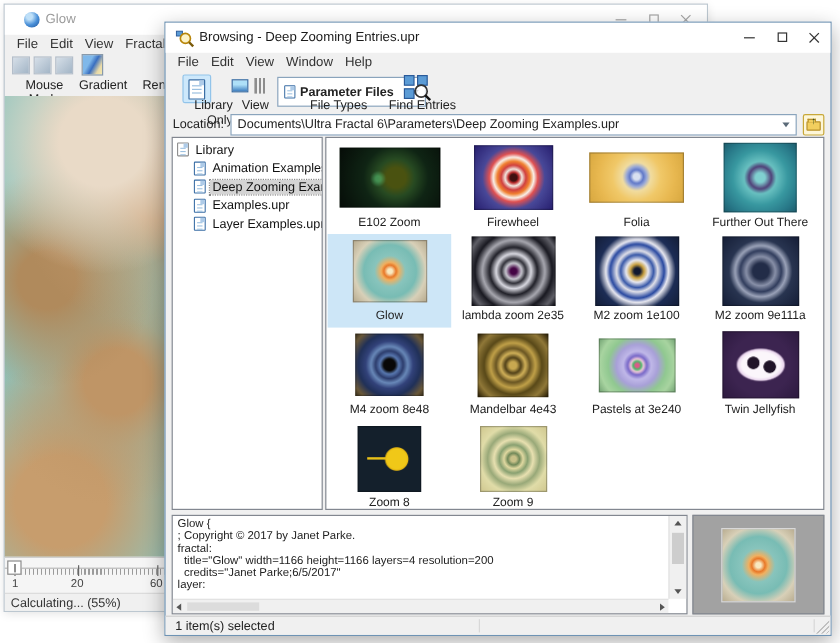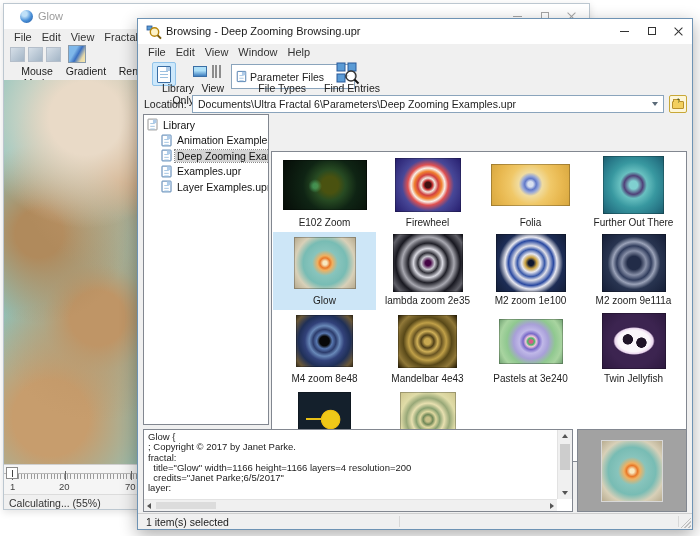--- a/index.html
+++ b/index.html
@@ -81,42 +81,42 @@
 .doc.big { width:14px; height:17px; }
 .doc.gray { border-color:#8a8a8a; }
 .doc::before { content:""; position:absolute; left:2px; top:4px; right:2px; height:1px; background:#9cc0e0; box-shadow:0 3px 0 #9cc0e0, 0 6px 0 #9cc0e0; }
 .view-pic { position:absolute; left:55px; top:6px; width:14px; height:11px; border:1px solid #3a6ea5;
   background:linear-gradient(180deg,#aee0f8 0 40%,#3f7fc0 100%); }
 .view-list { position:absolute; left:74px; top:5px; width:9px; height:13px;
   background:repeating-linear-gradient(90deg,#8d8d8d 0 2px,transparent 2px 3.5px); }
 .combo { background:#fff; border:1px solid #8aa4bc; display:flex; align-items:center; position:absolute; }
 .combo .ctext { font-size:10.5px; color:#222; white-space:nowrap; overflow:hidden; flex:1; }
 .combo-arrow { width:0; height:0; border-left:3.5px solid transparent; border-right:3.5px solid transparent; border-top:4px solid #5a6a78; margin:0 5px; flex:none; }
-.ft-combo { left:93px; top:4px; width:124px; height:25px; padding-left:4px; }
+.ft-combo { left:93px; top:4px; width:124px; height:25px; padding-left:4px;font-weight:bold; }
 .ft-combo .doc { transform:scale(.85); margin-right:3px; flex:none; }
 .find-icon { position:absolute; left:198px; top:2px; width:24px; height:23px; }
 .bw-tb-label { position:absolute; top:22px; font-size:10.5px; color:#222; text-align:right; }
 
 
 .loc-label { position:absolute; left:6px; top:79px; font-size:10.5px; color:#222; }
 .loc-combo { left:54px; top:76px; width:472px; height:18px; padding-left:5px; }
 .up-btn { position:absolute; left:531px; top:76px; width:18px; height:18px; background:#fdf6d8; border:1px solid #c8a838; border-radius:2px; }
 .folder-glyph { position:absolute; left:2px; top:5px; width:12px; height:8px; background:#f2cf5e; border:1px solid #b8912c; border-radius:1px; }
 .folder-glyph::before { content:""; position:absolute; left:0; top:-3px; width:5px; height:2px; background:#f2cf5e; border:1px solid #b8912c; border-bottom:none; }
 .up-arrow { position:absolute; left:6px; top:0px; font-size:8px; color:#2a4a20; font-weight:bold; }
 
 
 .tree-pane { position:absolute; left:5px; top:95px; width:126px; height:311px; background:#fff; border:1px solid #828790; overflow:hidden; padding-top:2px; }
 .tree-row { display:flex; align-items:center; height:15.5px; padding-left:3px; }
 .tree-row.child { padding-left:17px; }
 .tree-row .doc { transform:scale(.9); flex:none; }
 .tree-label { font-size:10.5px; color:#111; margin-left:3px; white-space:nowrap; padding:0 2px; }
 .tree-row.selected .tree-label { background:#d4d4d4; outline:1px dotted #8a8a8a; }
 
-.thumb-pane { position:absolute; left:133px; top:95px; width:416px; height:311px; background:#fff; border:1px solid #828790; overflow:hidden;margin-top:37px; }
+.thumb-pane { position:absolute; left:133px; top:95px; width:416px; height:311px; background:#fff; border:1px solid #828790; overflow:hidden; }
 .grid { display:grid; grid-template-columns:repeat(4,103px); grid-auto-rows:78px; padding:2px 0 0 1px; }
 .cell { display:flex; flex-direction:column; align-items:center; padding-top:2px; }
 .cell.sel { background:#cde6f7; }
 .thumbbox { height:58px; display:flex; align-items:center; justify-content:center; }
 .thumb { border:1px solid rgba(0,0,0,.25); }
 .cap { font-size:10px; color:#222; text-align:center; line-height:11px; margin-top:3px; max-width:100px; }
 
 
 .t1 { width:84px; height:50px; background:
   radial-gradient(circle at 38% 52%, rgba(90,200,120,.55) 0 4%, rgba(90,200,120,0) 12%),
@@ -209,35 +209,35 @@
     <div class="mw-canvas"></div>
     <div class="mw-ruler">
       <span class="ruler-line"></span>
       <span class="ruler-ticks"></span>
       <span class="major-tick" style="left:8px"></span>
       <span class="major-tick" style="left:61px"></span>
       <span class="major-tick" style="left:127px"></span>
       <span class="ruler-handle"></span>
       <span class="ruler-num" style="left:6px">1</span>
       <span class="ruler-num" style="left:55px">20</span>
-      <span class="ruler-num" style="left:121px">70</span>
+      <span class="ruler-num" style="left:121px">60</span>
     </div>
     <div class="mw-status">
       <span>Calculating... (55%)</span>
     </div>
   </div>
 
   <div class="window bw">
     <div class="titlebar">
       <svg style="position:absolute;left:8px;top:5px" width="16" height="16" viewBox="0 0 16 16">
         <rect x="1" y="2" width="5" height="4" fill="#5b9bd5" stroke="#2a5a9a" stroke-width="0.8"></rect>
         <circle cx="8.5" cy="8" r="4.2" fill="#fdf3c8" stroke="#b8860b" stroke-width="1.4"></circle>
         <line x1="11.6" y1="11.2" x2="15" y2="14.6" stroke="#7a5a08" stroke-width="2"></line>
       </svg>
-      <span class="ttl">Browsing - Deep Zooming Browsing.upr</span>
+      <span class="ttl">Browsing - Deep Zooming Entries.upr</span>
       <div class="win-ctrls">
         <span class="wc">
             <span class="min-glyph"></span>
           </span>
         <span class="wc">
             <span class="max-glyph"></span>
           </span>
         <span class="wc">
             <span class="x-glyph"></span>
           </span>

